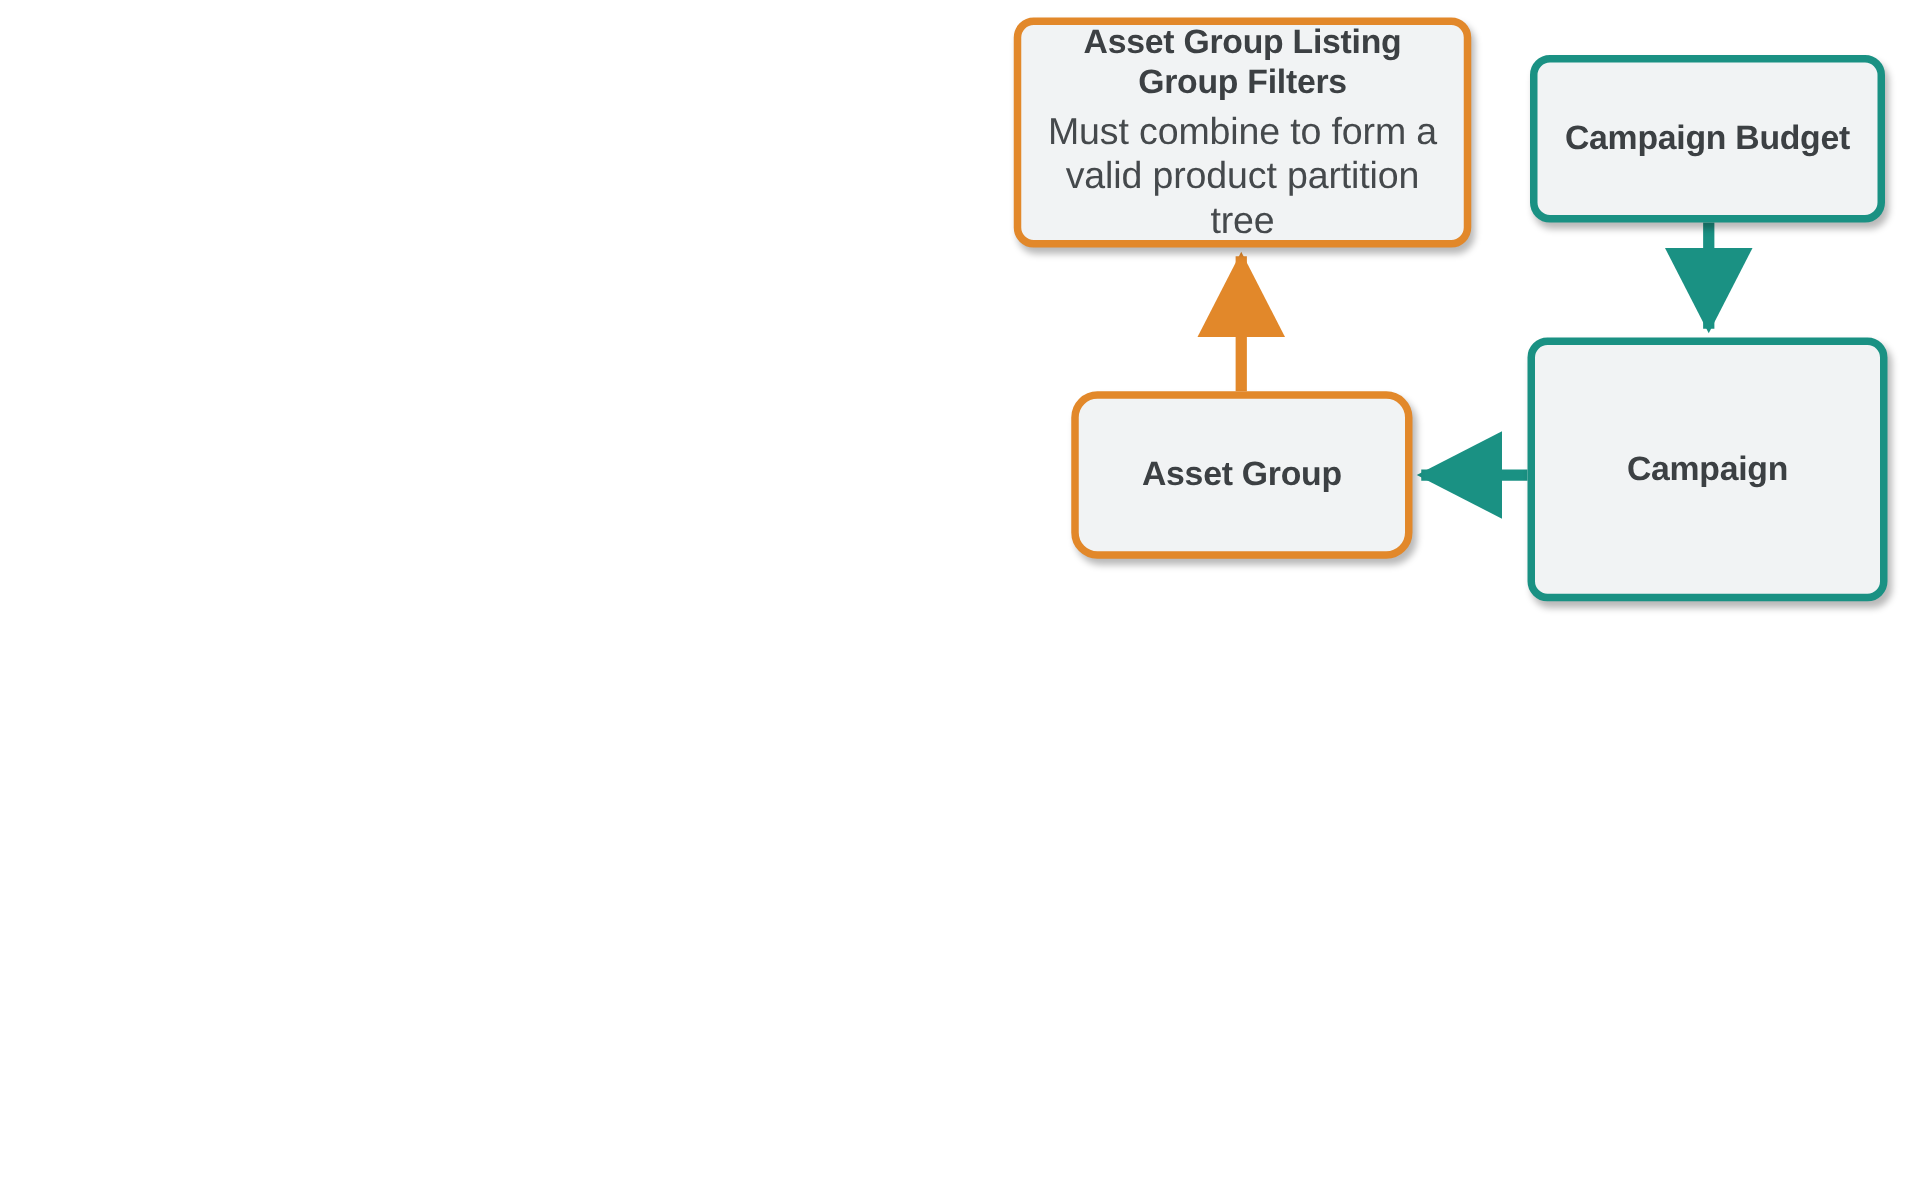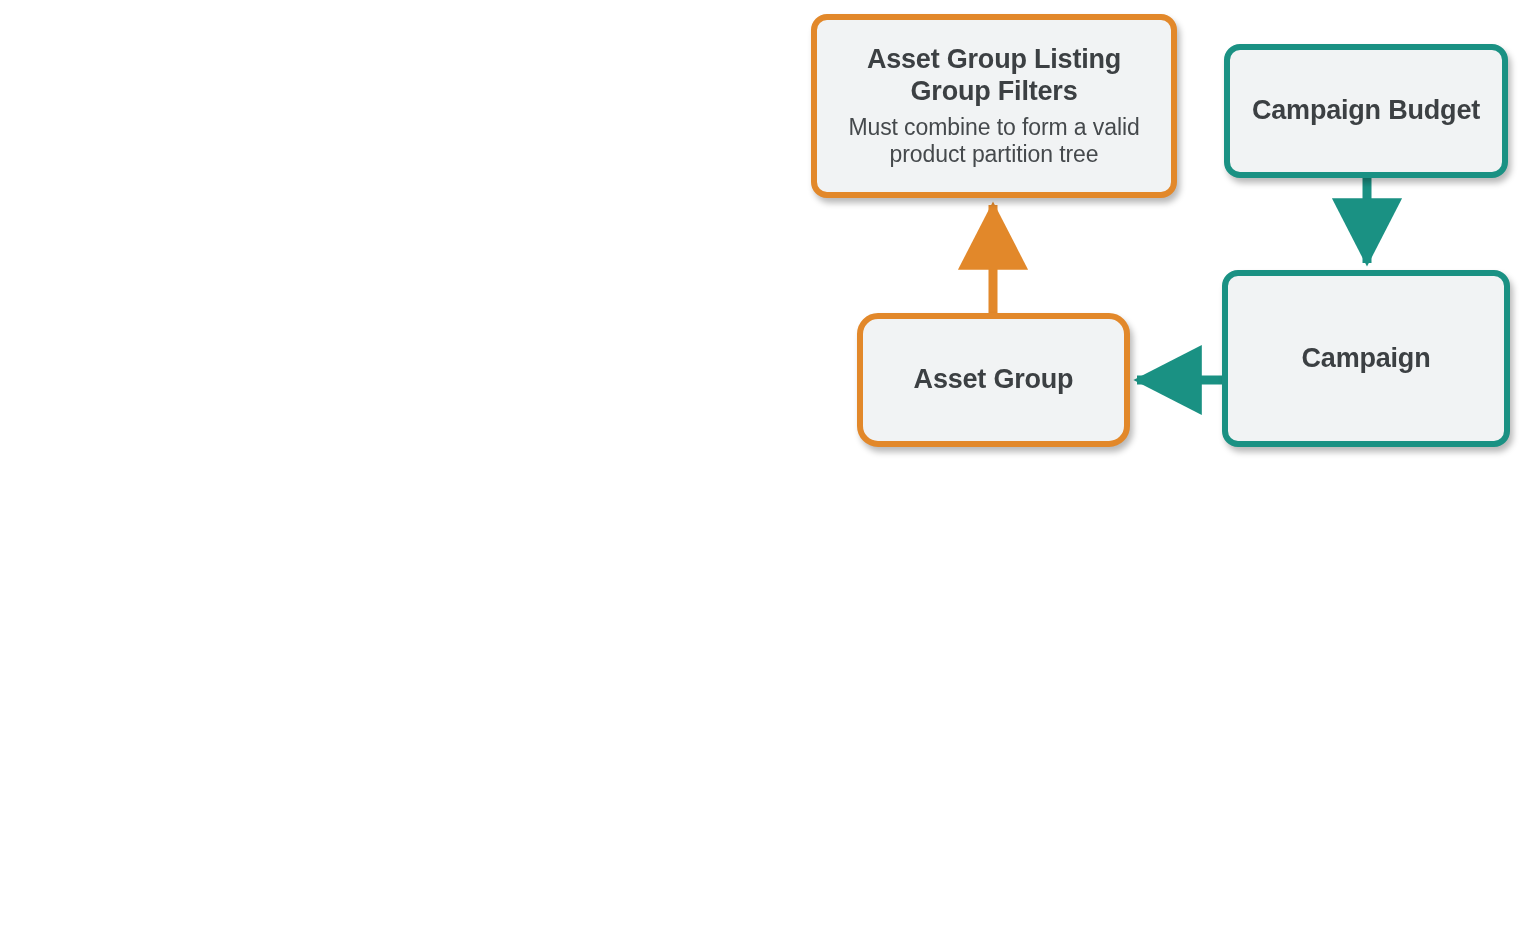--- a/index.html
+++ b/index.html
@@ -37,35 +37,35 @@
     padding: 6px 10px;
   }
   .node .title {
     font-size: 27px;
     font-weight: bold;
     line-height: 1.18;
     color: #3c4043;
     letter-spacing: -0.2px;
   }
   .node .subtitle {
-    font-size: 23px;
+    font-size: 30px;
     font-weight: normal;
     line-height: 1.18;
     color: #45494c;
     margin-top: 6px;
     letter-spacing: -0.1px;
   }
   .node.orange { border-color: #e2882a; }
   .node.teal   { border-color: #1a9183; }
 
   
   #node-aglgf   { left: 811px;  top: 14px;  width: 366px; height: 184px; }
   #node-budget  { left: 1224px; top: 44px;  width: 284px; height: 134px; }
   #node-ag      { left: 857px;  top: 313px; width: 273px; height: 134px; border-radius: 21px; }
-  #node-campaign{ left: 1222px; top: 270px; width: 288px; height: 177px; }
+  #node-campaign{ left: 1222px; top: 270px; width: 288px; height: 211px; }
 
   #edges {
     position: absolute;
     left: 0; top: 0;
     width: 1538px;
     height: 948px;
     pointer-events: none;
   }
 
   #footnote {

